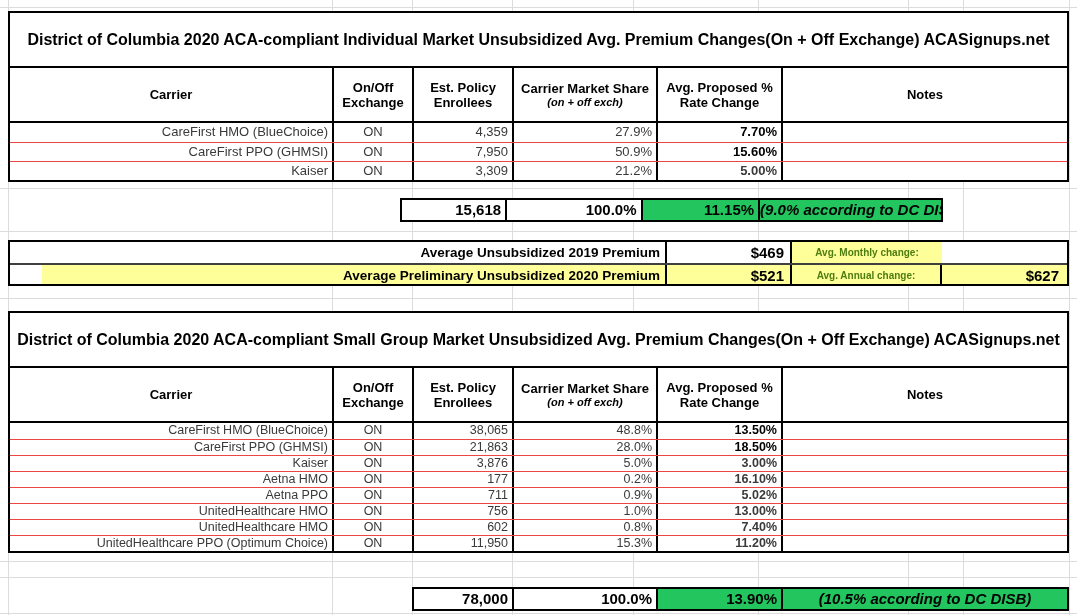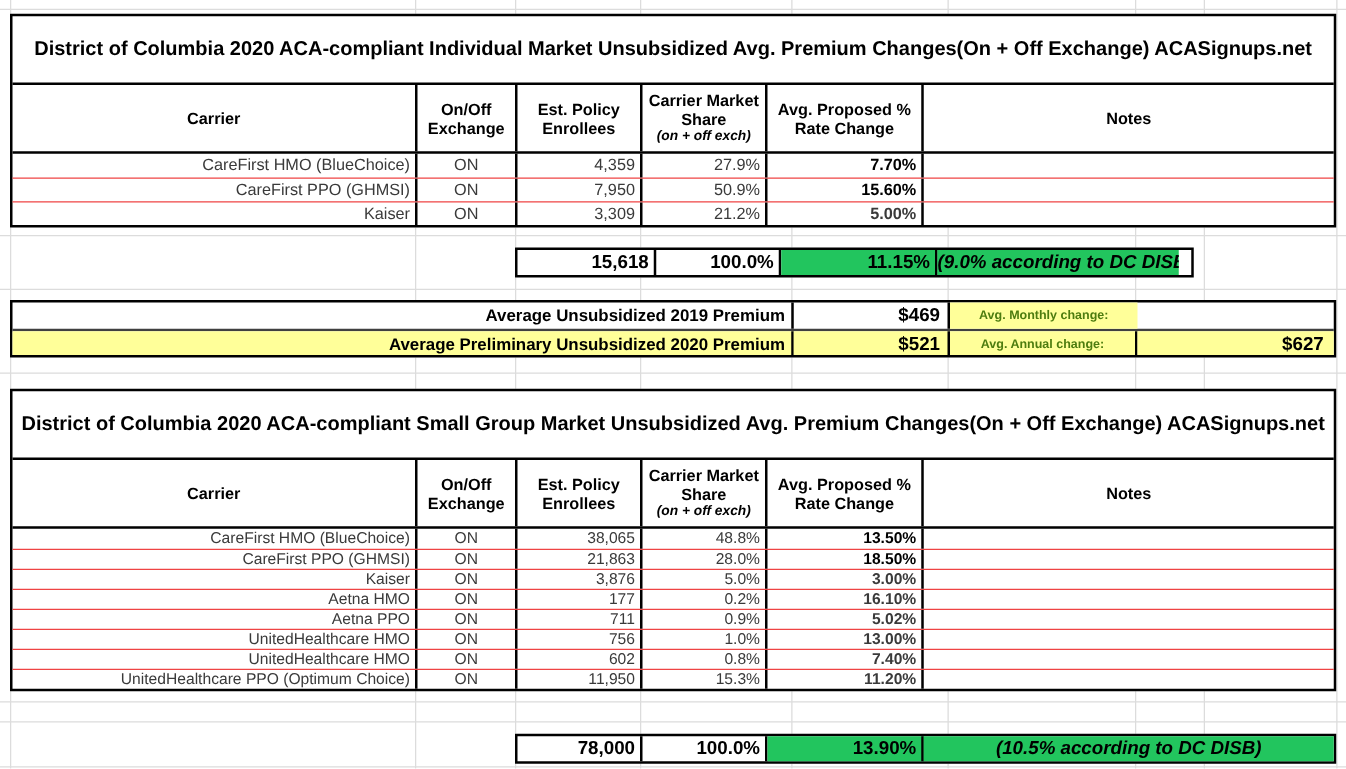--- a/index.html
+++ b/index.html
@@ -20,21 +20,21 @@
          font-weight:bold; font-size:13px; color:#000; }
   .cell { box-sizing:border-box; border-right:2px solid #000; overflow:hidden; }
   .cell:last-child { border-right:none; }
   .hdr .cell { display:flex; flex-direction:column; justify-content:center; align-items:center;
                text-align:center; line-height:15px; }
   .share-sub { font-size:11px; font-style:italic; line-height:13px; }
 
   .c-carrier { width:324px; }
   .c-exch    { width:80px;  }
   .c-enroll  { width:100px; }
-  .c-share   { width:100px; }
+  .c-share   { width:144px; }
   .c-rate    { width:125px; }
   .c-notes   { flex:1; }
 
   .drow { display:flex; height:19px; box-sizing:border-box; }
   .drow + .drow { border-top:1px solid #ef4444; }
   .drow .cell { font-size:13px; color:#3a3a3a; line-height:17px; white-space:nowrap; }
   .t2 .drow { height:16px; }
   .t2 .drow .cell { line-height:14px; font-size:12.5px; }
 
   .ar { text-align:right; padding-right:4px; }
@@ -43,21 +43,21 @@
   .rate-cell.strong { color:#000; }
 
   .totals { display:flex; }
   .totals .cell { font-weight:bold; font-size:15px; color:#000; line-height:19px; white-space:nowrap; }
   .yellow { background:#22c55e; }
   .note-cell { font-style:italic; font-weight:bold; font-size:12.5px; text-align:center; }
 
   .srow { display:flex; height:21px; box-sizing:border-box; }
   .srow + .srow { border-top:2px solid #404040; }
   .srow .cell { white-space:nowrap; }
-  .s-label { width:625px; font-weight:bold; font-size:13.5px; text-align:right; padding-right:5px; line-height:21px; color:#000; }
+  .s-label { width:625px; font-weight:bold; font-size:13.5px; text-align:right; padding-right:5px; line-height:21px; color:#000;margin-left:32px; }
   .s-value { width:125px; font-weight:bold; font-size:15px; text-align:right; padding-right:6px; line-height:21px; color:#000; }
   .s-chg-label { width:150px; font-weight:bold; font-size:10px; text-align:center; line-height:21px; color:#4d7c0f; background:#ffff99; }
   .s-chg-value { flex:1; font-weight:bold; font-size:15px; text-align:right; padding-right:8px; line-height:21px; color:#000; background:#ffff99; }
   .srow.hl .s-label, .srow.hl .s-value { background:#ffff99; }
 </style>
 </head>
 <body>
 
 <div class="sheet">
 
@@ -118,21 +118,21 @@
           <div class="cell c-carrier ar">Kaiser</div>
           <div class="cell c-exch ac">ON</div>
           <div class="cell c-enroll ar">3,309</div>
           <div class="cell c-share ar">21.2%</div>
           <div class="cell c-rate ar rate-cell">5.00%</div>
           <div class="cell c-notes"></div>
         </div>
       </div>
   </div>
 
-  <div class="box totals" style="left:412px; top:198px; width:543px; height:24px;padding-left:11px;">
+  <div class="box totals" style="left:400px; top:198px; width:543px; height:24px;padding-left:11px;">
     <div class="cell c-enroll ar">15,618</div>
     <div class="cell c-share ar">100.0%</div>
     <div class="cell c-rate ar yellow">11.15%</div>
     <div class="cell note-cell yellow" style="width:193px;">(9.0% according to DC DISB)</div>
   </div>
 
   <div class="box" style="left:8px; top:240px; width:1061px;">
     <div>
 
         <div class="srow">

